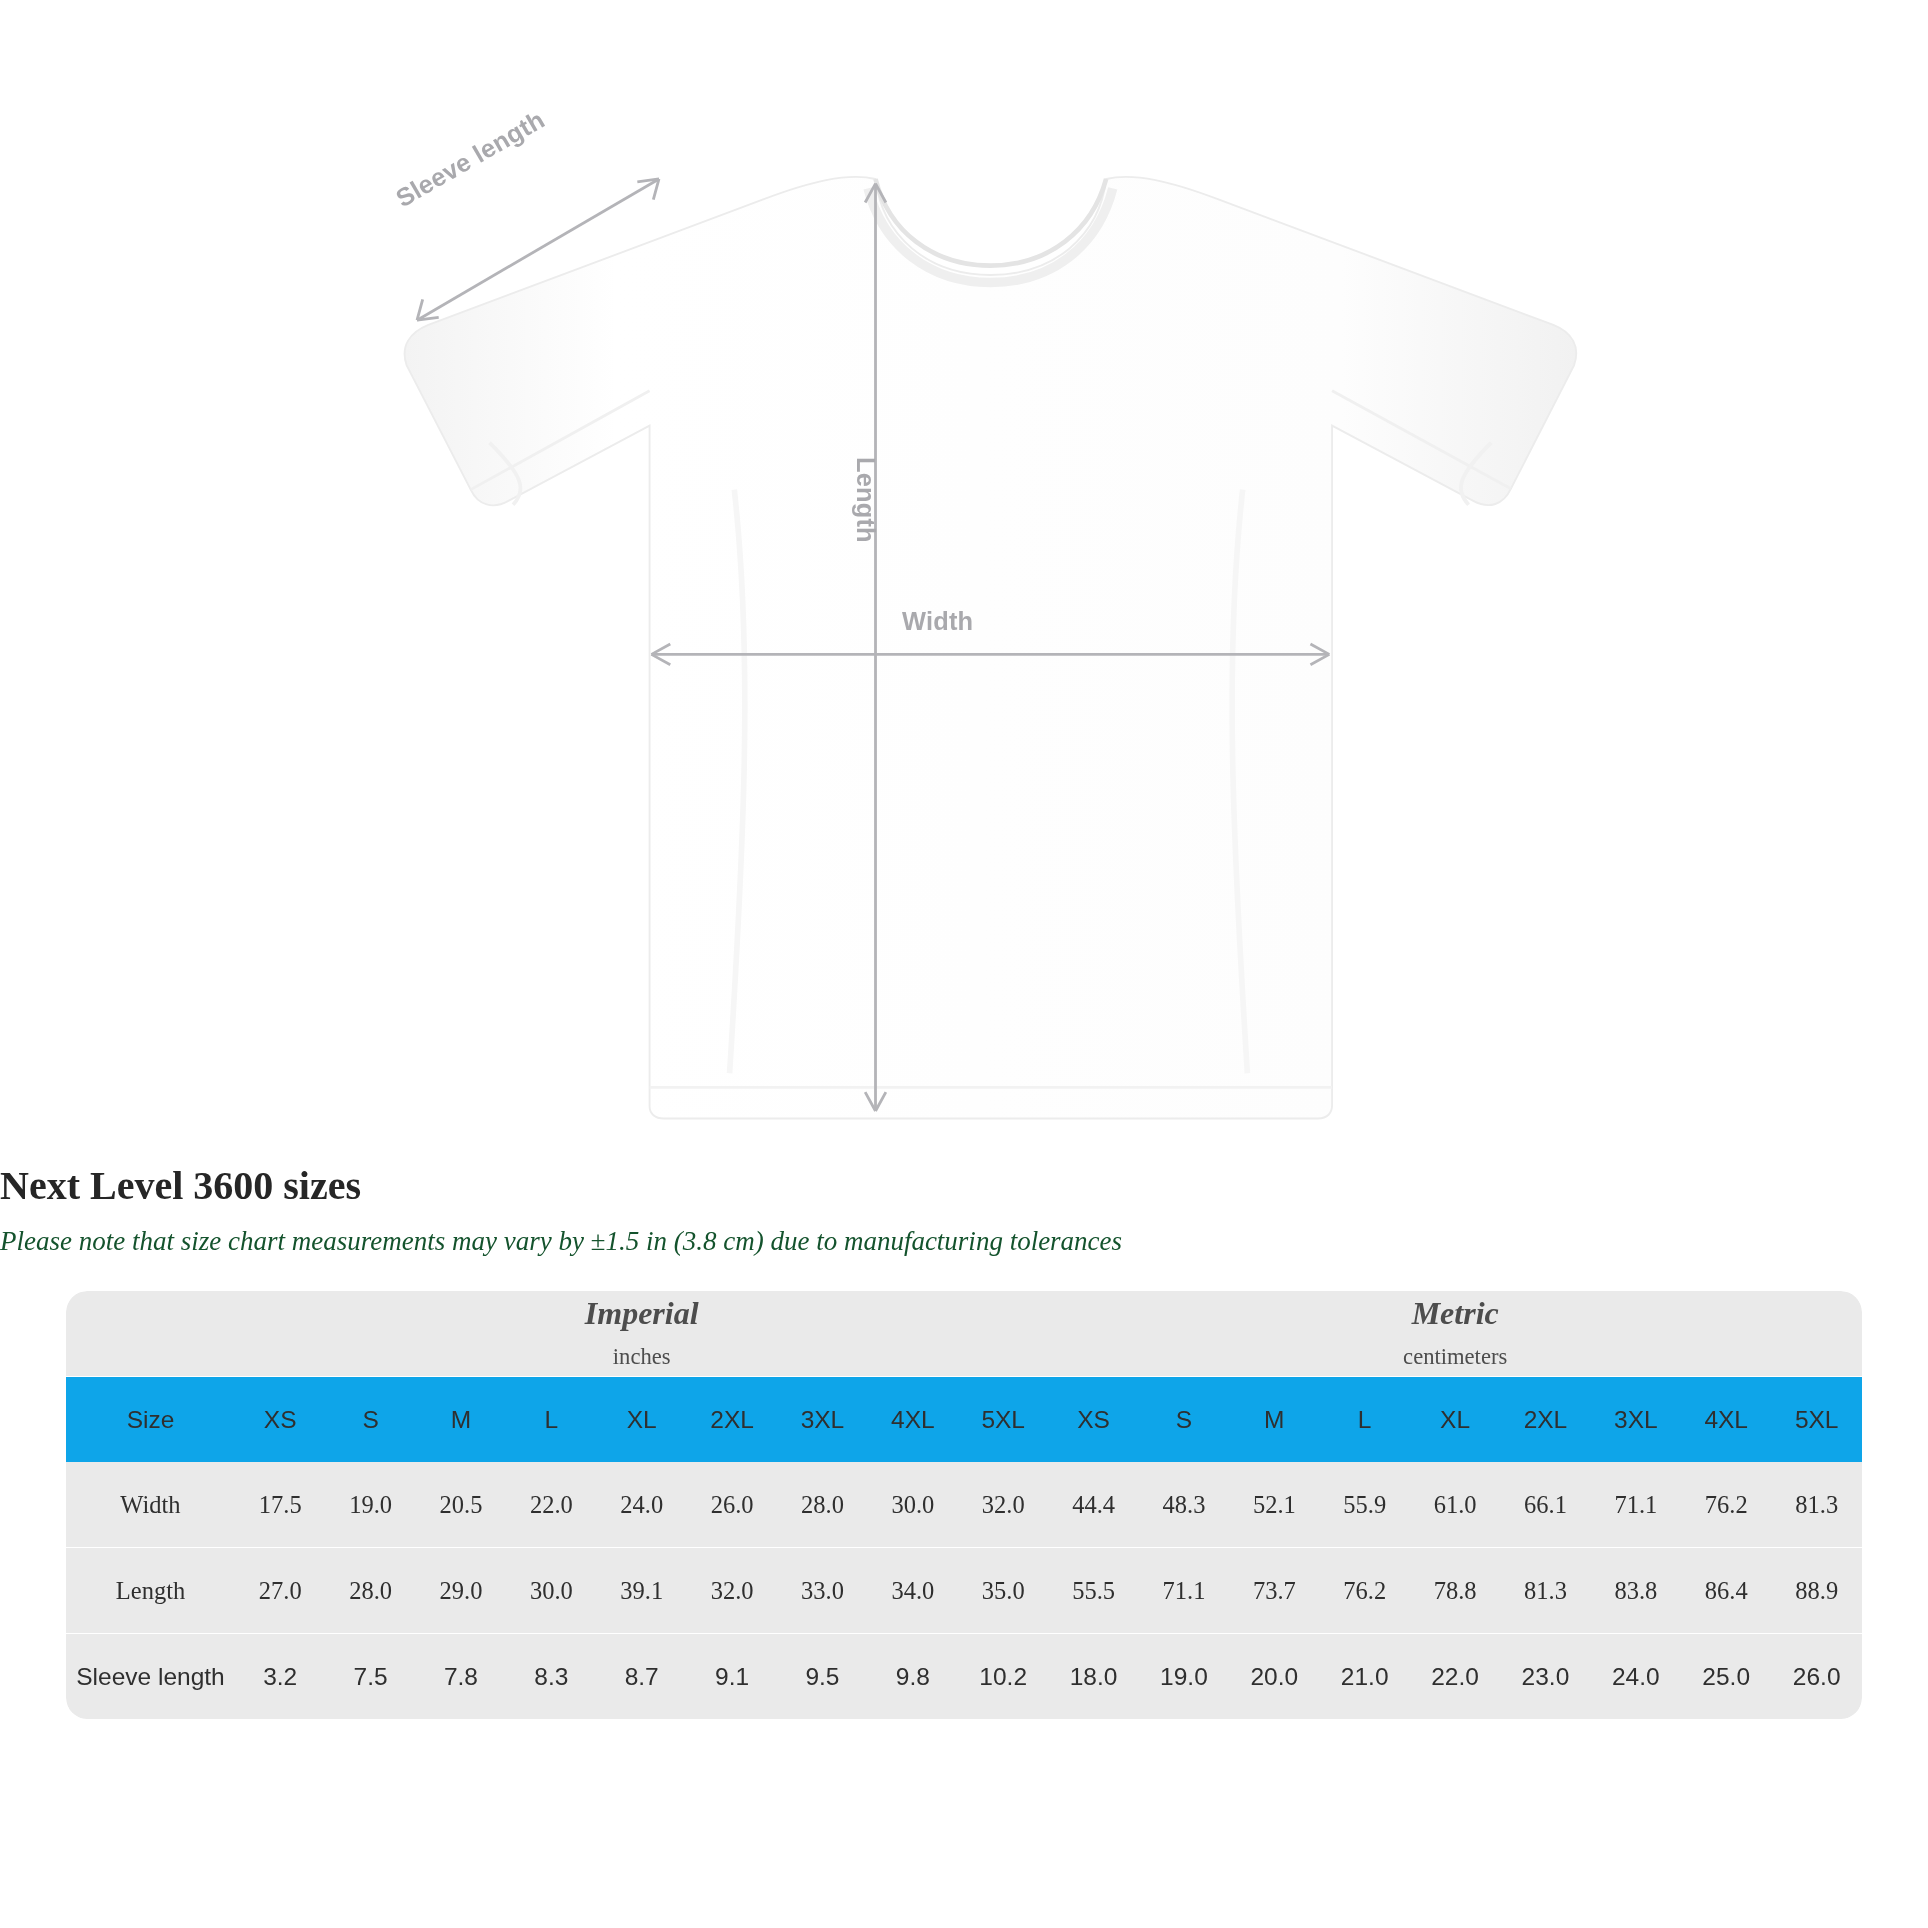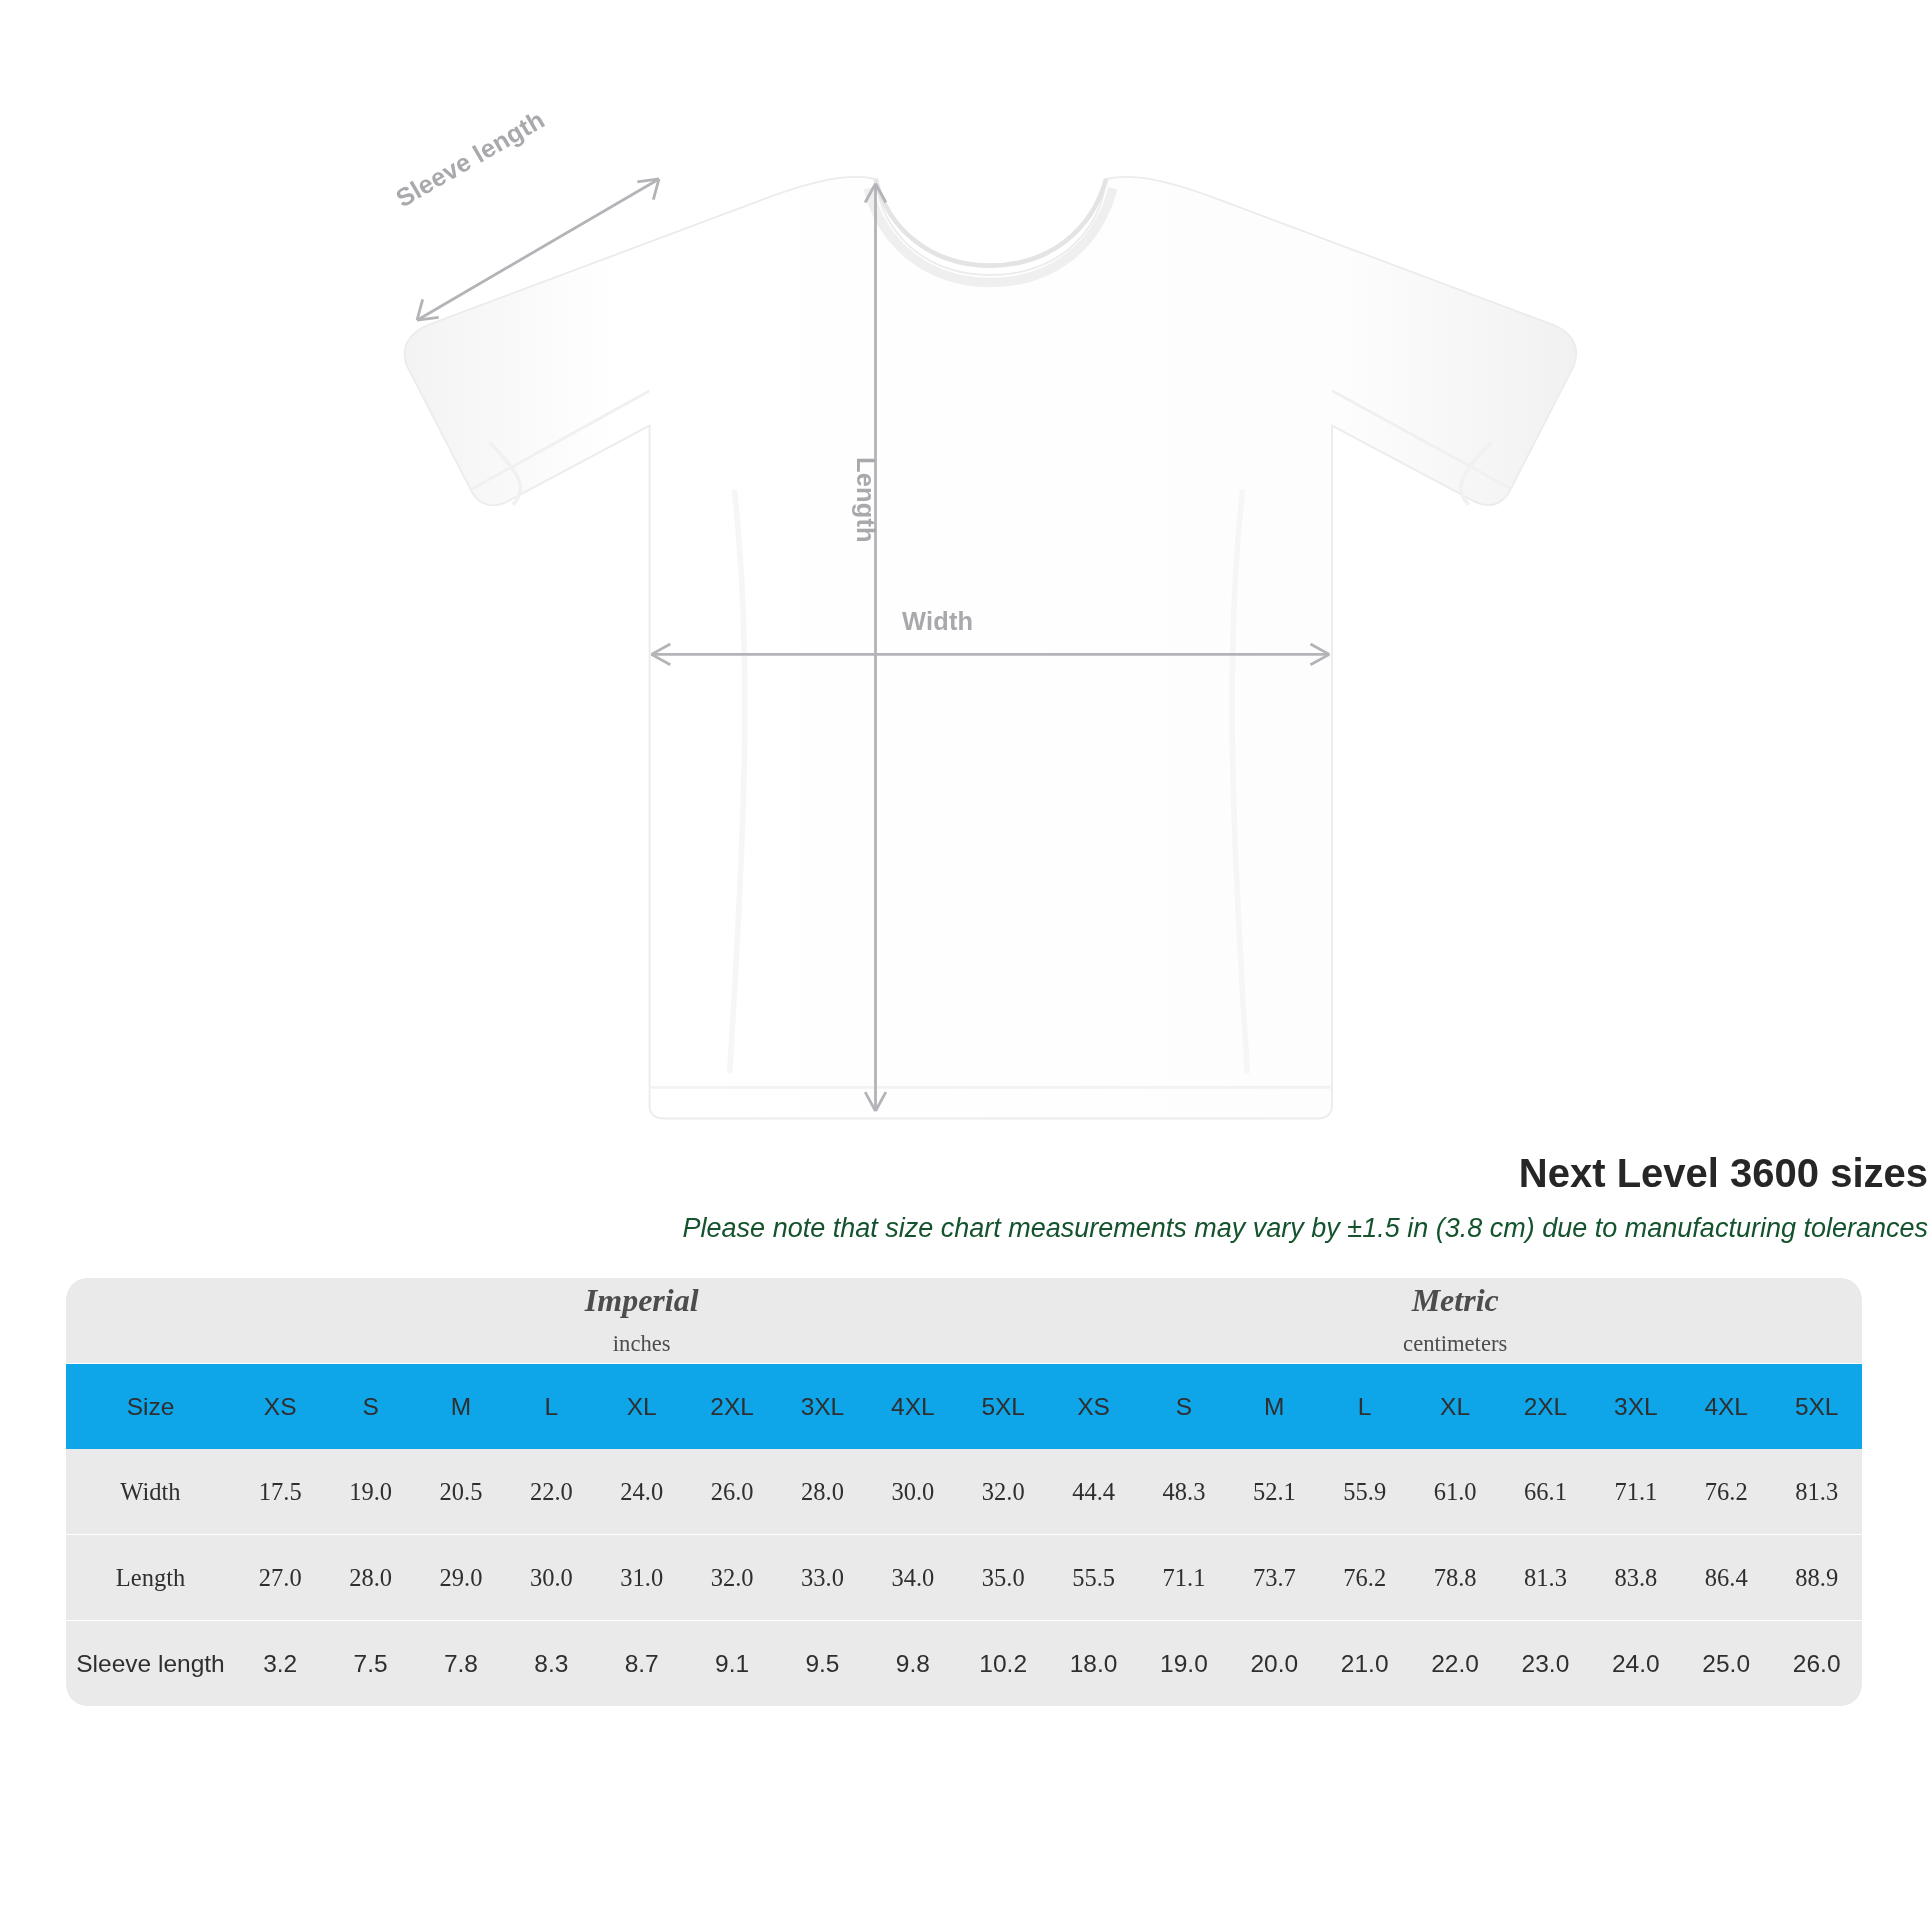--- a/index.html
+++ b/index.html
@@ -52,22 +52,23 @@
     transform: rotate(90deg);
     transform-origin: left top;
   }
   .label-width {
     left: 902px;
     top: 607px;
   }
 
   
   .heading-block {
-    text-align: right;
-    margin-top: 7px;
+    text-align: left;
+    margin-top: 18px;
+    font-family: Liberation Serif, serif;
   }
   .chart-title {
     font-size: 40px;
     font-weight: bold;
     color: #262626;
     margin: 0 0 17px 0;
   }
   .chart-note {
     font-size: 27px;
     font-style: italic;
@@ -289,21 +290,21 @@
           <td class="cell-div">76.2</td>
           <td>81.3</td>
         </tr>
 
         <tr class="row-band row-div">
           <td class="row-label cell-div">Length</td>
           <td class="cell-div">27.0</td>
           <td class="cell-div">28.0</td>
           <td class="cell-div">29.0</td>
           <td class="cell-div">30.0</td>
-          <td class="cell-div">31.0</td>
+          <td class="cell-div">39.1</td>
           <td class="cell-div">32.0</td>
           <td class="cell-div">33.0</td>
           <td class="cell-div">34.0</td>
           <td class="cell-div">35.0</td>
           <td class="cell-div">55.5</td>
           <td class="cell-div">71.1</td>
           <td class="cell-div">73.7</td>
           <td class="cell-div">76.2</td>
           <td class="cell-div">78.8</td>
           <td class="cell-div">81.3</td>

